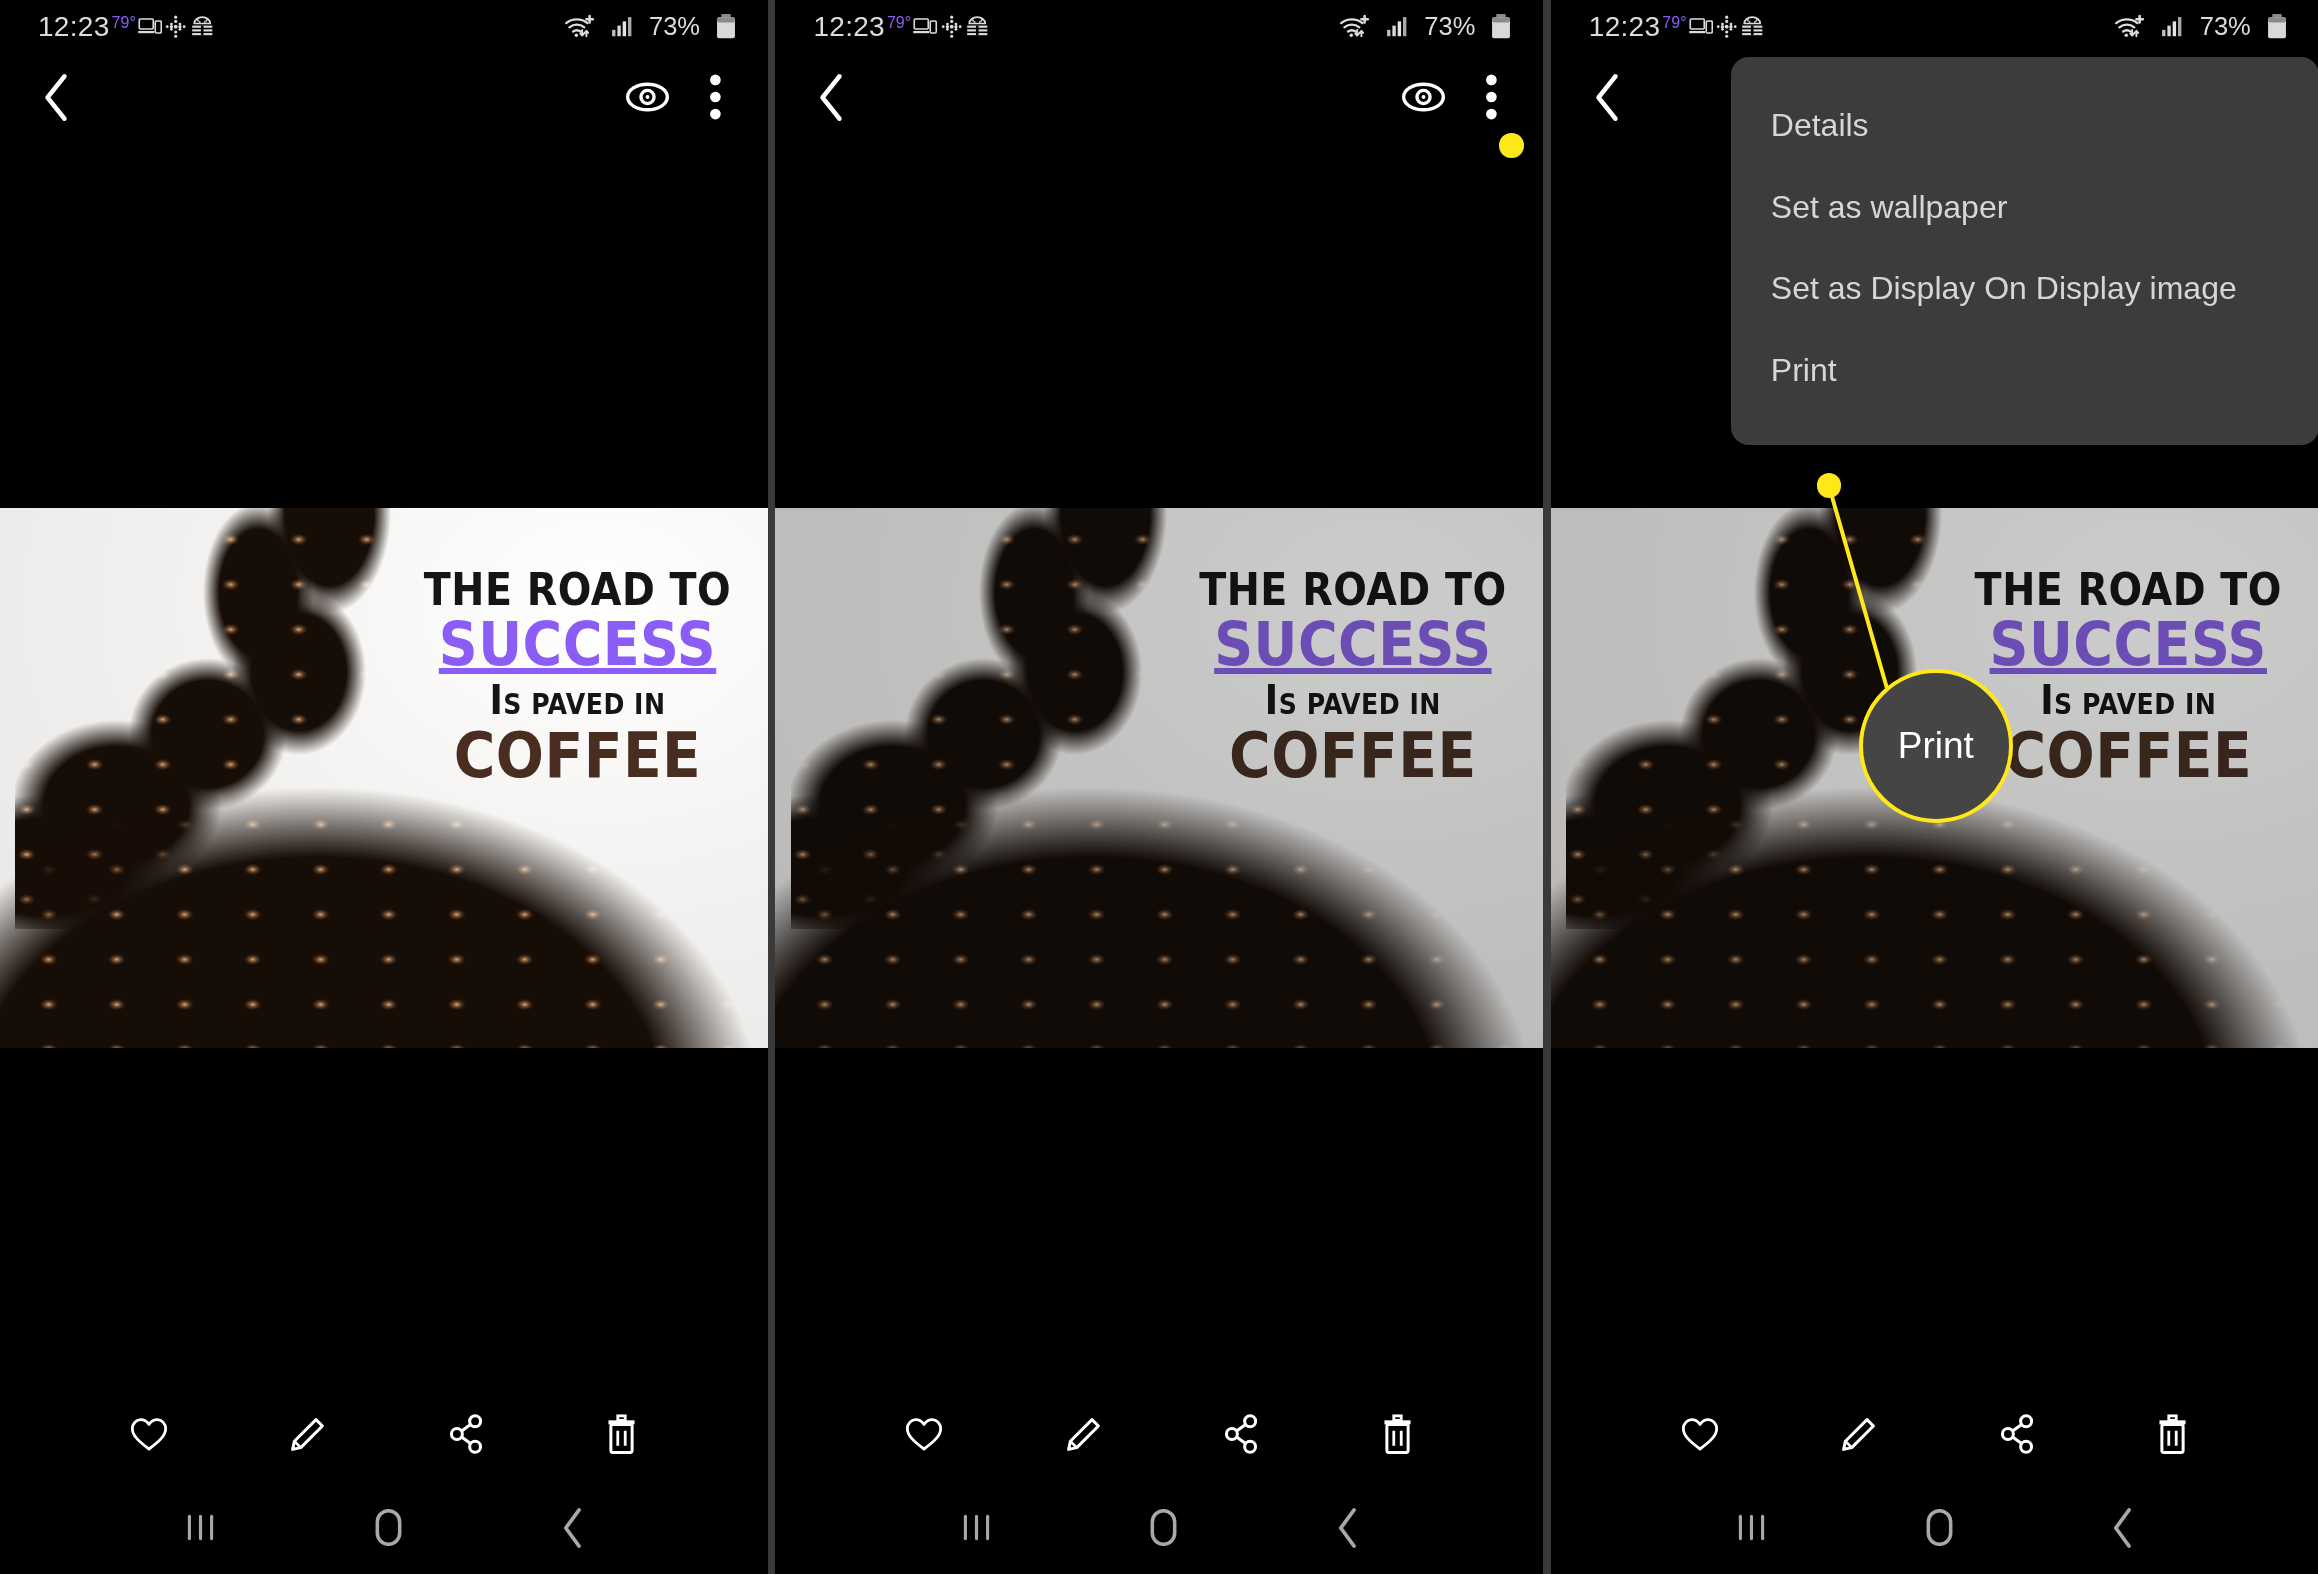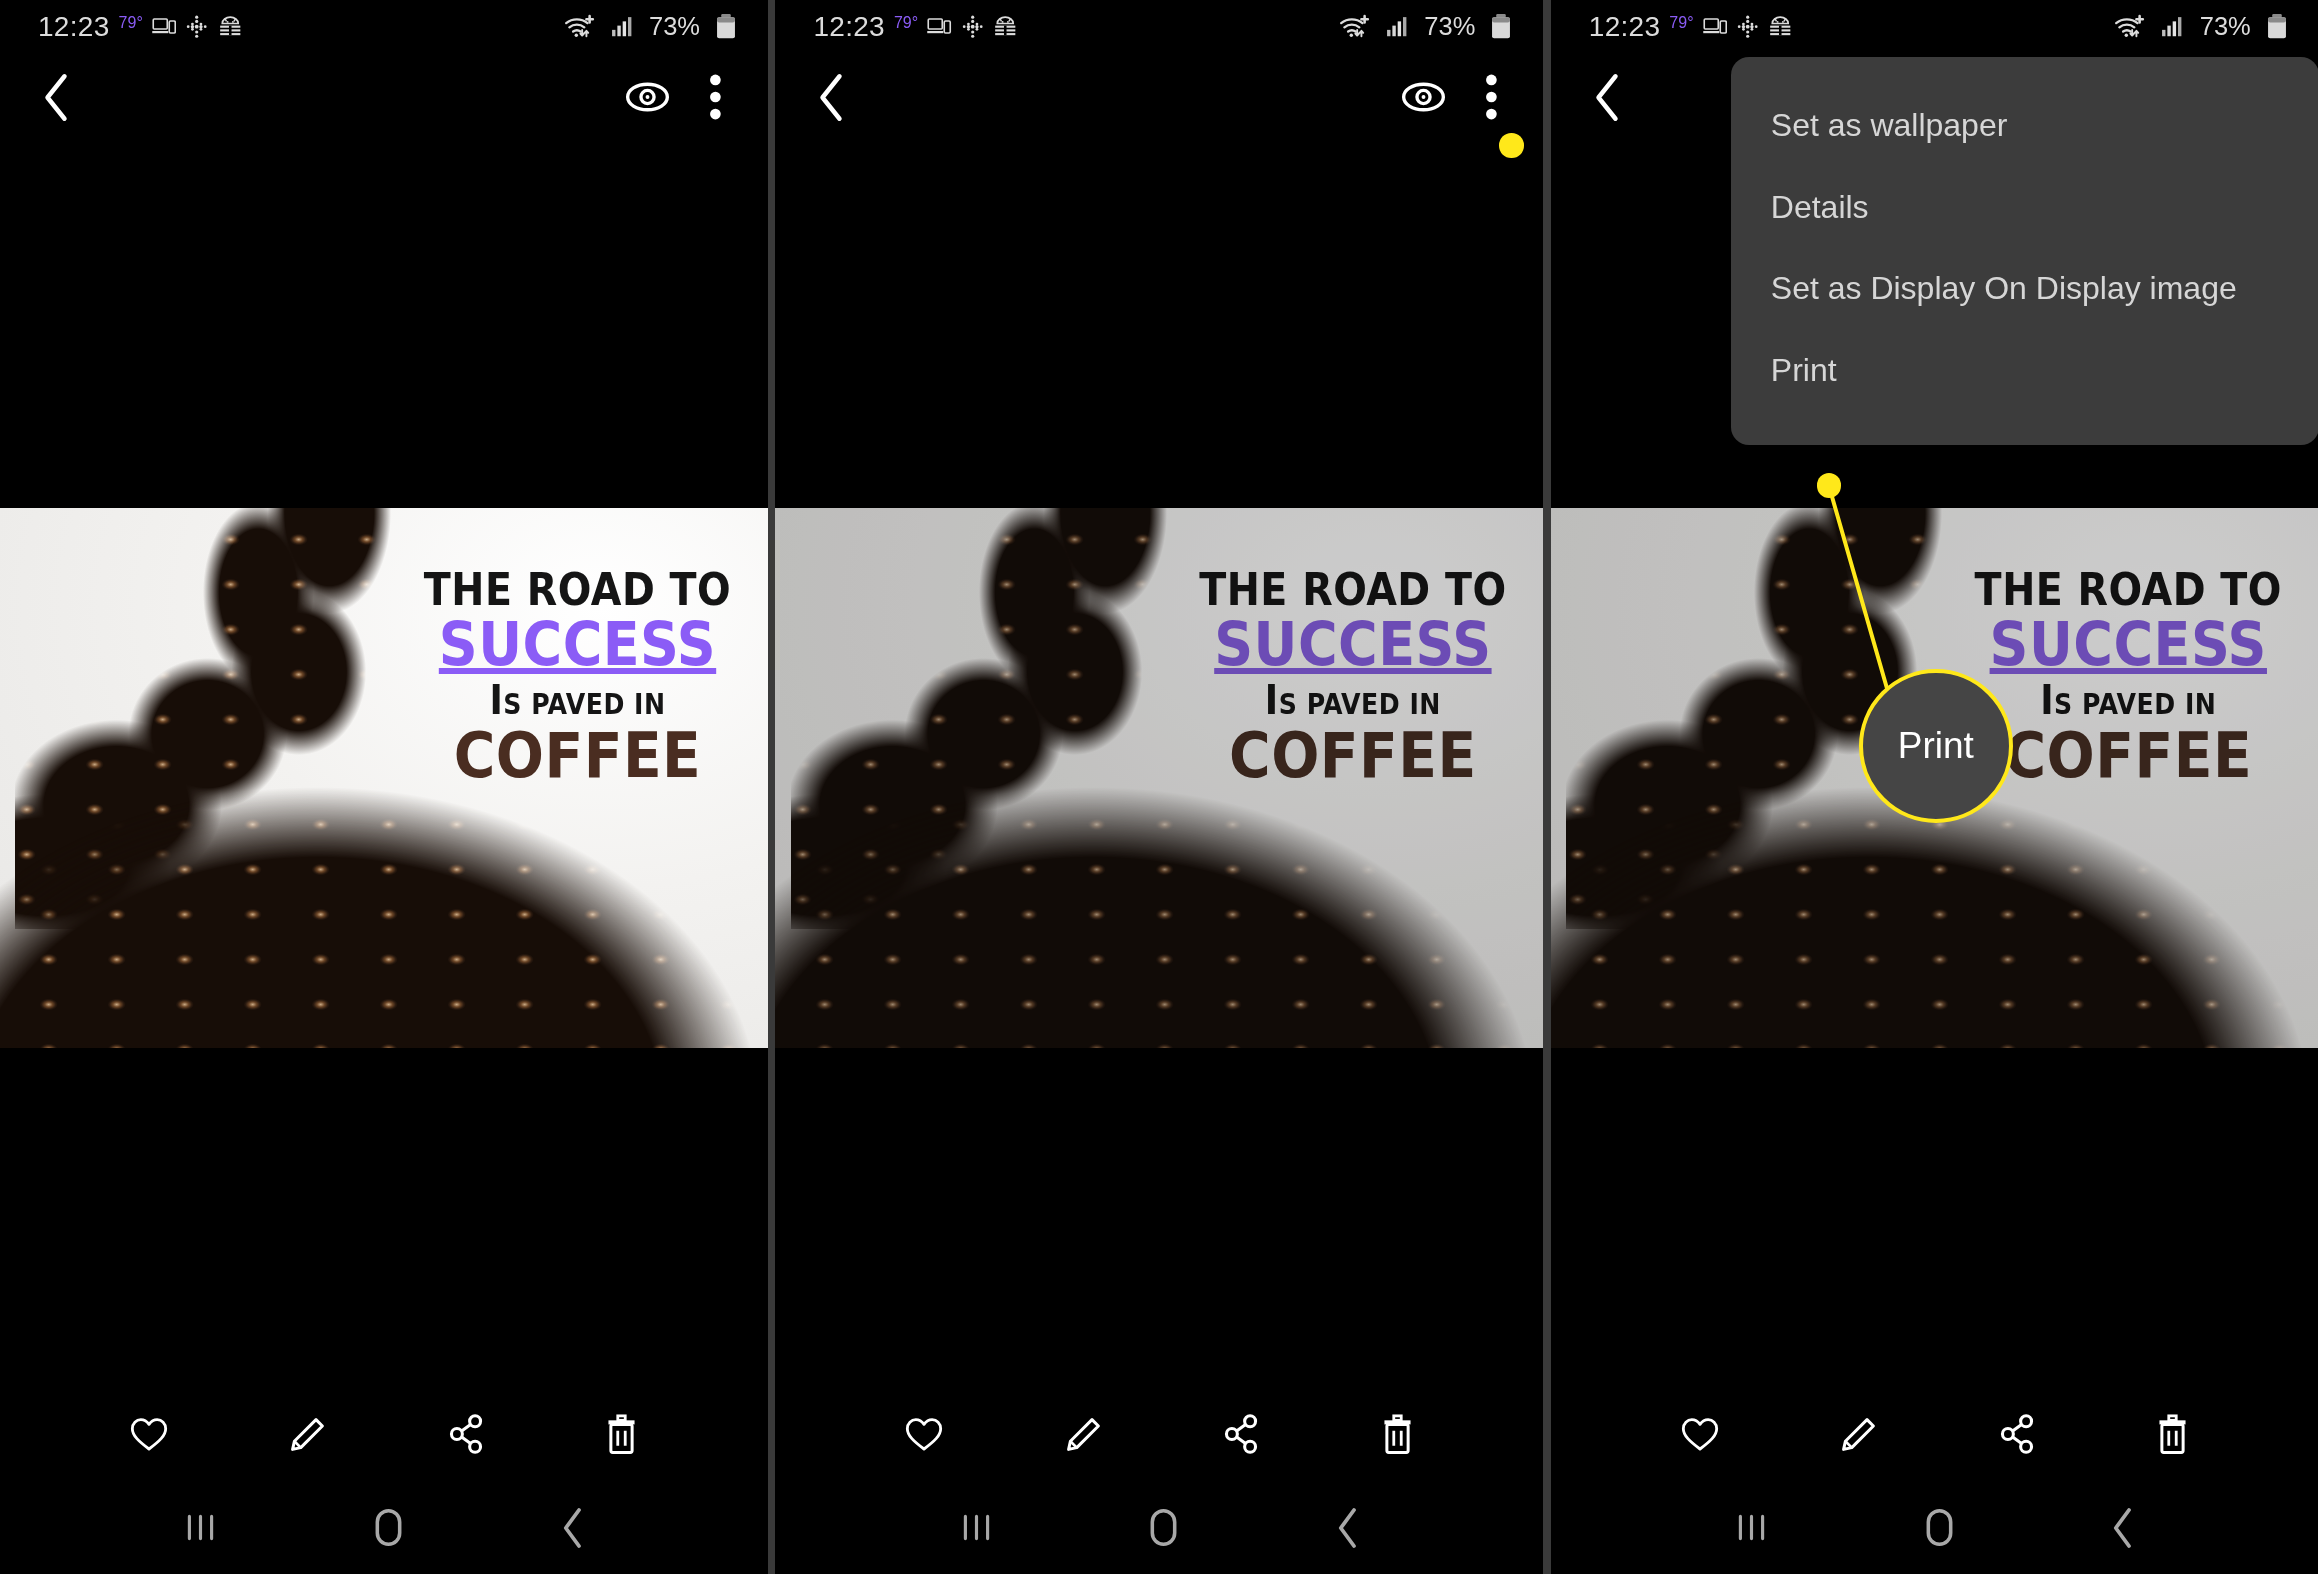--- a/index.html
+++ b/index.html
@@ -16,21 +16,21 @@
     background: #000;
     overflow: hidden;
     flex: 0 0 auto;
   }
 
   
   .statusbar {
     position: absolute; top: 0; left: 0; right: 0; height: 53px;
     display: flex; align-items: center; color: #e8e8e8;
   }
-  .sb-left { display: flex; align-items: center; gap: 9px; padding-left: 38px; }
+  .sb-left { display: flex; align-items: center; gap: 2px; padding-left: 38px; }
   .sb-right { margin-left: auto; display: flex; align-items: center; gap: 16px; padding-right: 32px; }
   .sb-clock { font-size: 28px; letter-spacing: 0.3px; font-weight: 400; color:#dcdcdc; }
   .sb-temp { font-size: 16px; font-weight: 400; color:#8b5cf6; position: relative; top: -3.2px;}
   .sb-pct { font-size: 25.5px; color:#dcdcdc; letter-spacing:0px;}
   .sb-icon { display:flex; align-items:center; }
 
   
   .appbar {
     position: absolute; top: 58px; left: 0; right: 0; height: 80px;
     display: flex; align-items: center;
@@ -635,22 +635,22 @@
           </svg>
       </span>
       <span class="tap">
         <svg width="28" height="44" viewBox="0 0 13 22">
             <path d="M10 2L3.4 11 10 20" fill="none" stroke="#a8a8a8" stroke-width="1.9" stroke-linecap="round" stroke-linejoin="round"></path>
           </svg>
       </span>
     </div>
 
     <div class="menu">
+      <div class="menu-item">Details</div>
       <div class="menu-item">Set as wallpaper</div>
-      <div class="menu-item">Details</div>
       <div class="menu-item">Set as Display On Display image</div>
       <div class="menu-item">Print</div>
     </div>
 
     <div class="callout-layer">
       <div class="cl-dot" style="left:266px; top:473px; width:24.5px; height:24.5px;"></div>
       <div class="cl-line" style="left:277px; top:487px; width:223px; transform: rotate(74deg) translateY(-50%); transform-origin: 0 50%;"></div>
       <div class="cl-circle solid" style="left:308px; top:669px; width:154px; height:154px;">
         <span class="cl-label">Print</span>
       </div>

